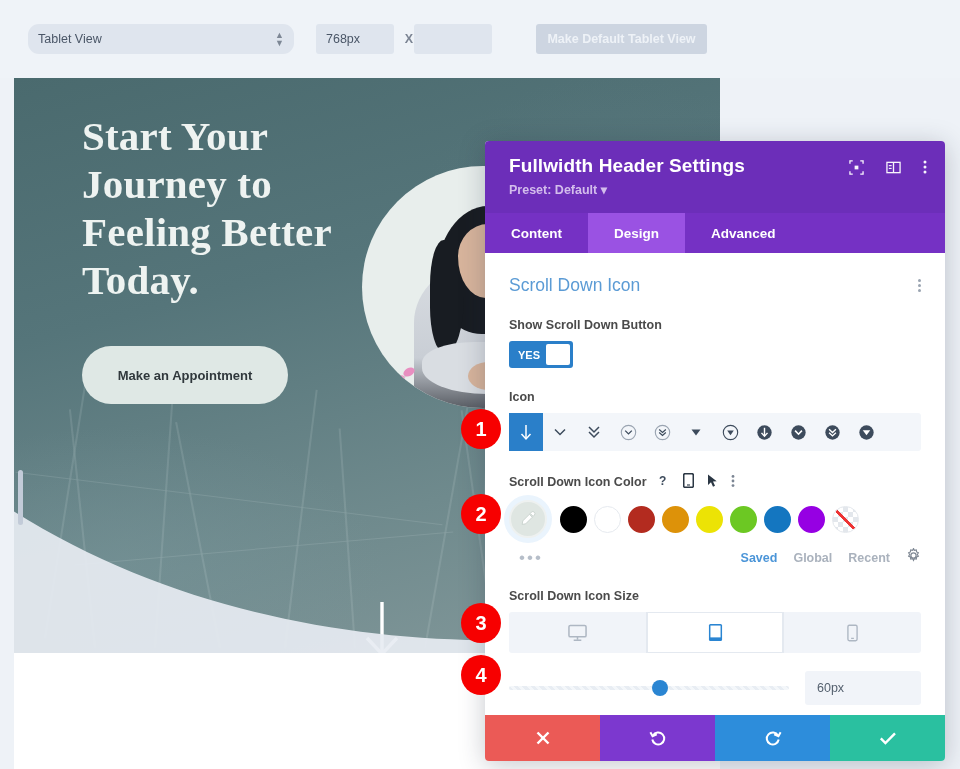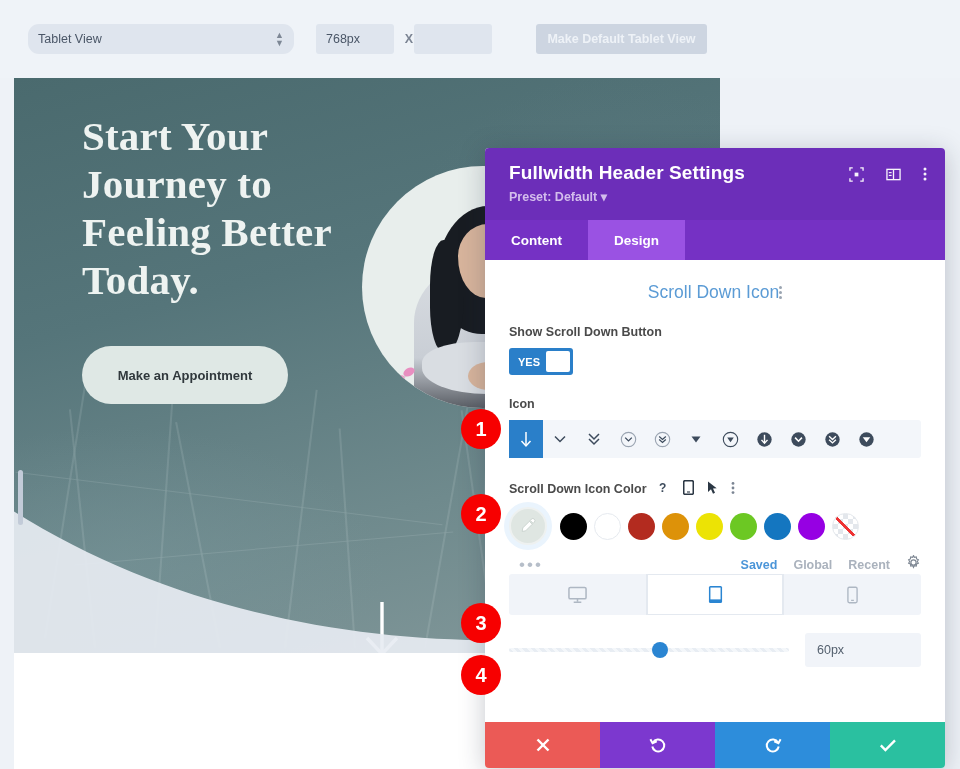--- a/index.html
+++ b/index.html
@@ -130,21 +130,21 @@
   .scroll-arrow {
     position: absolute; left: 340px; top: 520px; width: 56px; height: 62px;
   }
   .left-handle {
     position: absolute; left: 4px; top: 392px; width: 5px; height: 55px;
     background: #c2cbd8; border-radius: 3px; cursor: pointer;
   }
 
   
   .modal {
-    position: absolute; left: 485px; top: 148px; width: 460px; height: 620px;
+    position: absolute; left: 485px; top: 141px; width: 460px; height: 620px;
     background: #ffffff; border-radius: 4px;
     box-shadow: 0 4px 26px rgba(30,40,60,.25);
     overflow: hidden;
   }
   .m-head {
     height: 72px; background: #6c2eb9;
     padding: 14px 18px 0 24px; position: relative;
   }
   .m-title { font-size: 19px; font-weight: 700; color: #fff; letter-spacing:.1px; }
   .m-preset { margin-top: 5px; font-size: 12.5px; font-weight: 700; color: #d3bdec; cursor: pointer; }
@@ -166,21 +166,21 @@
   .m-scrollbar {
     position: absolute; right: 1px; top: 112px; width: 7px; height: 150px;
     background: #4b5a63; border-radius: 0; cursor: pointer;
   }
   .m-scrolltrack {
     position: absolute; right: 1px; top: 112px; width: 7px; bottom: 46px;
     background: #f2f5f9;
   }
 
   .sec-head {
-    display: flex; align-items: center; justify-content: center;
+    display: flex; align-items: center; justify-content: space-between;
     margin-bottom: 22px;
   }
   .sec-title { font-size: 17.5px; color: #5b9bd5; font-weight: 400; }
   .kebab { color: #9aa4b1; font-size: 15px; letter-spacing:0; cursor:pointer; line-height: 4px;}
   .kebab i { display:block; width:3px; height:3px; border-radius:50%; background:#9aa4b1; margin:2px 0;}
 
   .field-label {
     font-size: 12.5px; font-weight: 700; color: #4a4a4a; margin-bottom: 9px;
     display: flex; align-items: center;
   }
@@ -382,20 +382,21 @@
             <circle cx="2" cy="8" r="1.5" fill="#fff"></circle>
             <circle cx="2" cy="13" r="1.5" fill="#fff"></circle>
           </svg>
         </span>
       </div>
     </div>
 
     <div class="m-tabs">
       <div class="m-tab">Content</div>
       <div class="m-tab active">Design</div>
+      <div class="m-tab">Advanced</div>
     </div>
 
     <div class="m-scrolltrack"></div>
     <div class="m-scrollbar"></div>
 
     <div class="m-body">
 
       <div class="sec-head">
         <div class="sec-title">Scroll Down Icon</div>
         <div class="kebab">
@@ -536,20 +537,21 @@
           <span class="pt">Recent</span>
           <span>
             <svg width="15" height="15" viewBox="0 0 16 16">
               <path d="M8 5.2A2.8 2.8 0 1 0 8 10.8 2.8 2.8 0 1 0 8 5.2z" fill="none" stroke="#7f8894" stroke-width="1.3"></path>
               <path d="M8 0.6l.9 1.9 2.1-.4.3 2.1 1.9.9-1.1 1.8 1.1 1.8-1.9.9-.3 2.1-2.1-.4L8 13.2l-.9-1.9-2.1.4-.3-2.1L2.8 8.7 3.9 6.9 2.8 5.1l1.9-.9.3-2.1 2.1.4z" fill="none" stroke="#7f8894" stroke-width="1.2"></path>
             </svg>
           </span>
         </div>
       </div>
 
+      <div class="field-label" style="margin-top:22px;">Scroll Down Icon Size</div>
       <div class="resp-group">
         <div class="resp-btn">
           <svg width="19" height="18" viewBox="0 0 20 18">
             <rect x="1" y="1" width="18" height="12" rx="1.5" fill="none" stroke="#aeb7c3" stroke-width="1.6"></rect>
             <line x1="10" y1="13" x2="10" y2="16" stroke="#aeb7c3" stroke-width="1.6"></line>
             <line x1="6" y1="16.6" x2="14" y2="16.6" stroke="#aeb7c3" stroke-width="1.6"></line>
           </svg>
         </div>
         <div class="resp-btn active">
           <svg width="15" height="19" viewBox="0 0 16 20">

